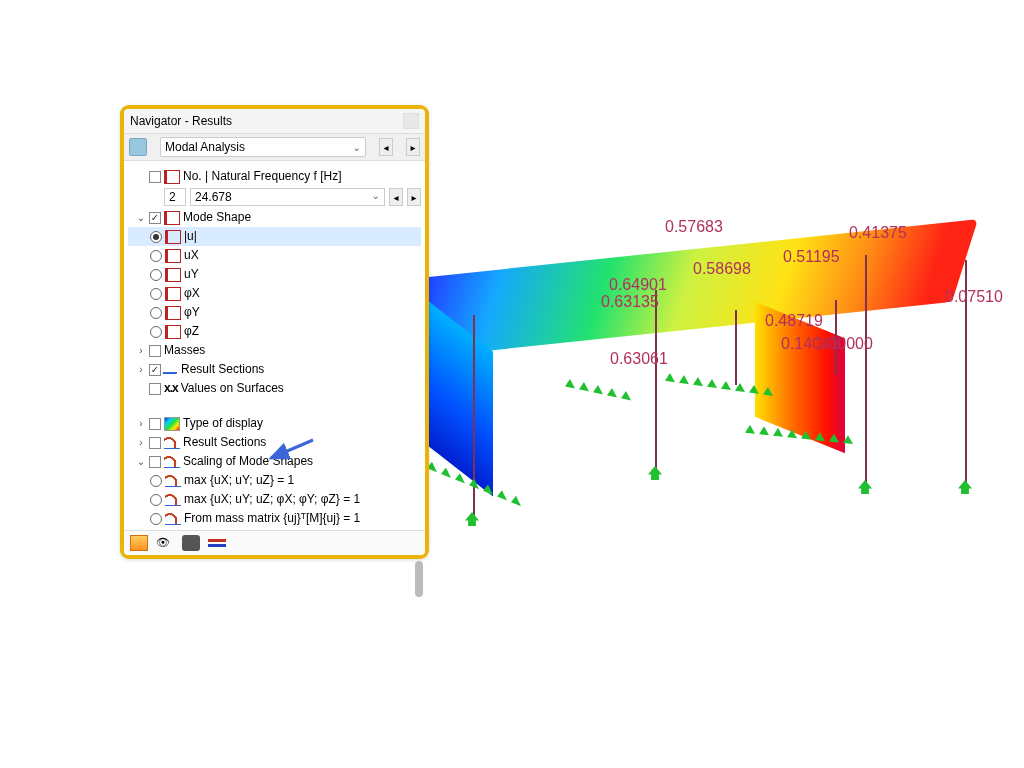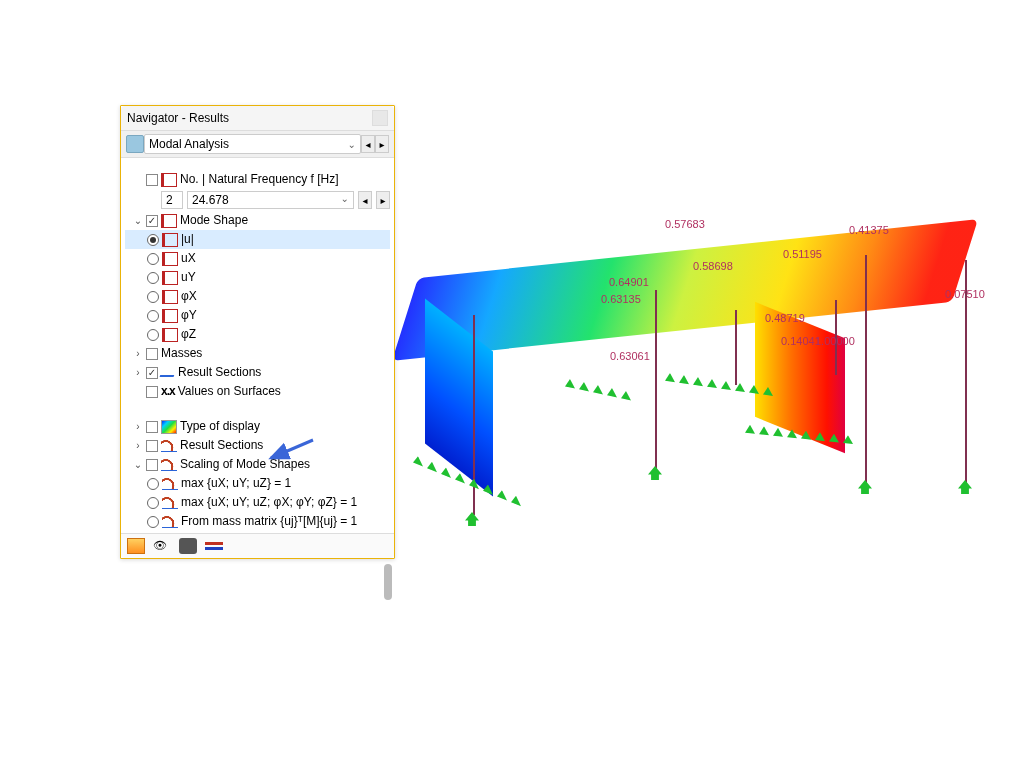--- a/index.html
+++ b/index.html
@@ -1,30 +1,30 @@
 <!DOCTYPE html>
 <html><head>
 <meta charset="utf-8">
 <style>
   * { box-sizing: border-box; margin: 0; padding: 0; font-family: "Segoe UI", Arial, sans-serif; font-size: 12px; }
   body { width: 1024px; height: 768px; background: #fff; position: relative; overflow: hidden; }
   .panel {
-    position: absolute; left: 120px; top: 105px; width: 275px;
-    border: 1px solid #eab308; border-radius: 1px; background: #fff;
+    position: absolute; left: 120px; top: 105px; width: 309px;
+    border: 4px solid #eab308; border-radius: 9px; background: #fff;
     box-shadow: 0 1px 4px rgba(0,0,0,0.15);
   }
   .titlebar {
     display: flex; align-items: center; justify-content: space-between;
     padding: 4px 6px; background: #f5f5f5; border-bottom: 1px solid #ddd;
     border-radius: 4px 4px 0 0;
   }
   .titlebar .close-box { width: 16px; height: 16px; background: #e8e8e8; border: 1px solid #ddd; }
   .toolbar {
     display: flex; align-items: center; padding: 3px 5px; background: #f0f0f0;
-    border-bottom: 1px solid #ddd; gap: 0;
+    border-bottom: 1px solid #ddd; gap: 13px;
   }
   .toolbar .t-icon { width: 18px; height: 18px; background: #9ac7e0; border: 1px solid #7aa7c0; border-radius: 2px; }
   .toolbar .t-sel { flex: 1; border: 1px solid #ccc; background: #fff; padding: 2px 4px; border-radius: 2px; display: flex; justify-content: space-between; align-items: center; }
   .navbtn { width: 14px; height: 18px; background: #eee; border: 1px solid #ccc; display: flex; align-items: center; justify-content: center; font-size: 10px; cursor: pointer; }
   .chevron { font-size: 10px; color: #666; }
 
   .tree { padding: 6px 4px 2px 4px; }
   .row { display: flex; align-items: center; padding: 1px 0; line-height: 17px; gap: 3px; white-space: nowrap; }
   .ind0 { padding-left: 8px; }
   .ind1 { padding-left: 22px; }
@@ -54,21 +54,21 @@
   .bottombar {
     display: flex; align-items: center; padding: 4px 6px; gap: 8px;
     border-top: 1px solid #ddd; background: #fafafa; border-radius: 0 0 4px 4px;
   }
   .bottombar .b-ico { width: 18px; height: 16px; }
 
   .scroll-thumb { position: absolute; right: 2px; top: 400px; width: 8px; height: 36px; background: #bbb; border-radius: 4px; }
 
   
   .viewport { position: absolute; left: 365px; top: 160px; width: 640px; height: 380px; }
-  .label3d { position: absolute; font-size: 11px; color: #b03060; }
+  .label3d { position: absolute; font-size: 16px; color: #b03060; }
 
   .arrow-annot { position: absolute; left: 265px; top: 438px; width: 50px; height: 24px; color: #3366cc; }
 
   
   .deck { position:absolute; left:40px; top:90px; width:560px; height:80px; transform: skewY(-6deg) skewX(-18deg);
           background: linear-gradient(90deg,#1020ff 0%,#00a0ff 15%,#10e060 35%,#c8f030 50%,#ffe000 68%,#ff8000 82%,#ff1000 95%);
           border-radius:6px; opacity:.92;}
   .wall1 { position:absolute; left:60px; top:165px; width:68px; height:145px; transform: skewY(38deg);
            background: linear-gradient(180deg,#00b0ff 0%,#0050ff 60%,#0020d0 100%); }
   .wall2 { position:absolute; left:390px; top:160px; width:90px; height:115px; transform: skewY(22deg);
@@ -155,21 +155,21 @@
   <div class="toolbar">
     <span class="t-icon"></span>
     <span class="t-sel">
       <span>Modal Analysis</span>
       <span class="chevron">⌄</span>
     </span>
     <span class="navbtn">◂</span>
     <span class="navbtn">▸</span>
   </div>
 
-  <div class="tree" style="position:relative;margin-top:6px;">
+  <div class="tree" style="position:relative;">
 
     <div class="row ind0">
       <span class="caret"></span>
       <span class="chkbox"></span>
       <span class="ico16 ico-u"></span>
       <span>No. | Natural Frequency f [Hz]</span>
     </div>
     <div class="freq-row">
       <span class="freq-field freq-n">2</span>
       <span class="freq-field freq-v">

